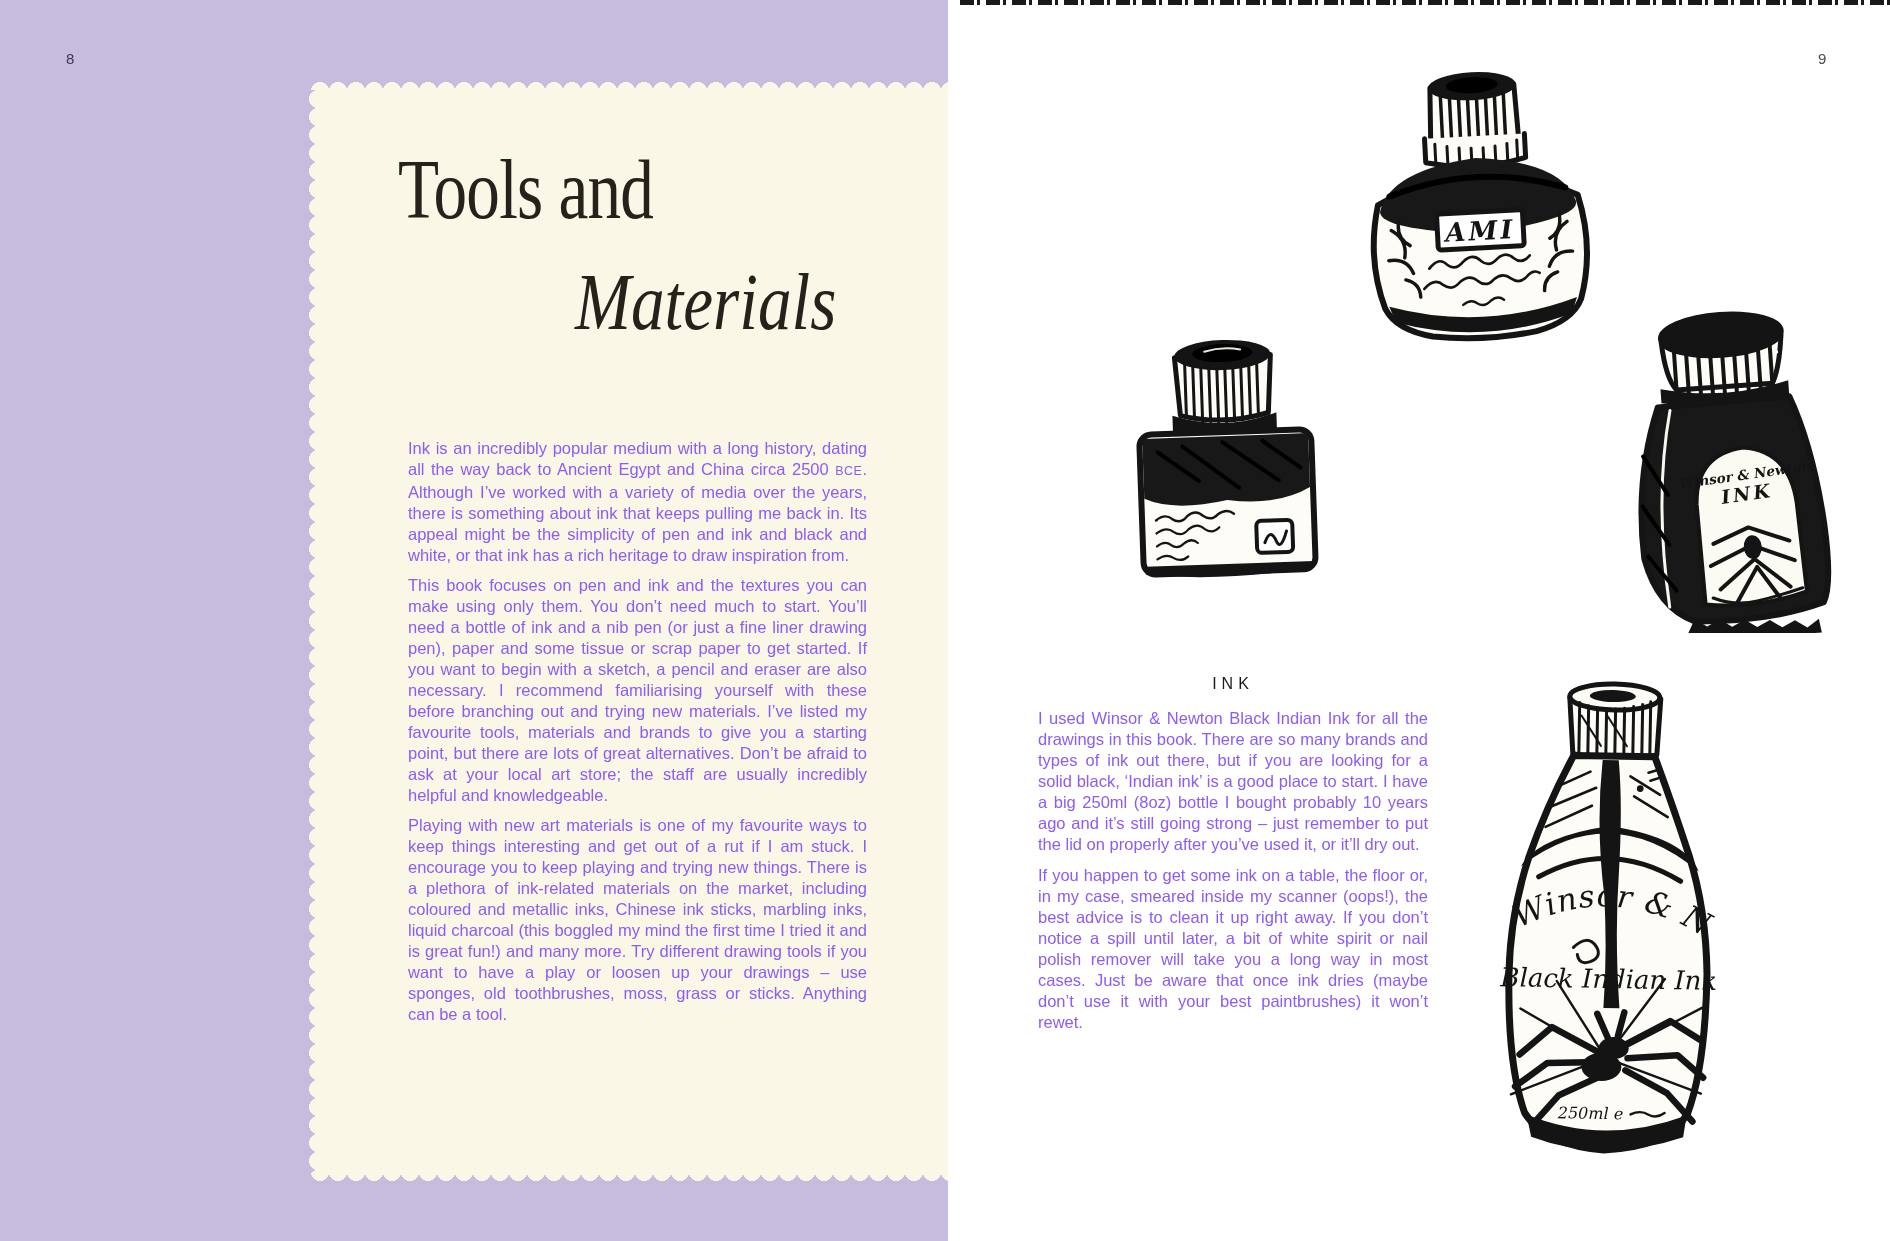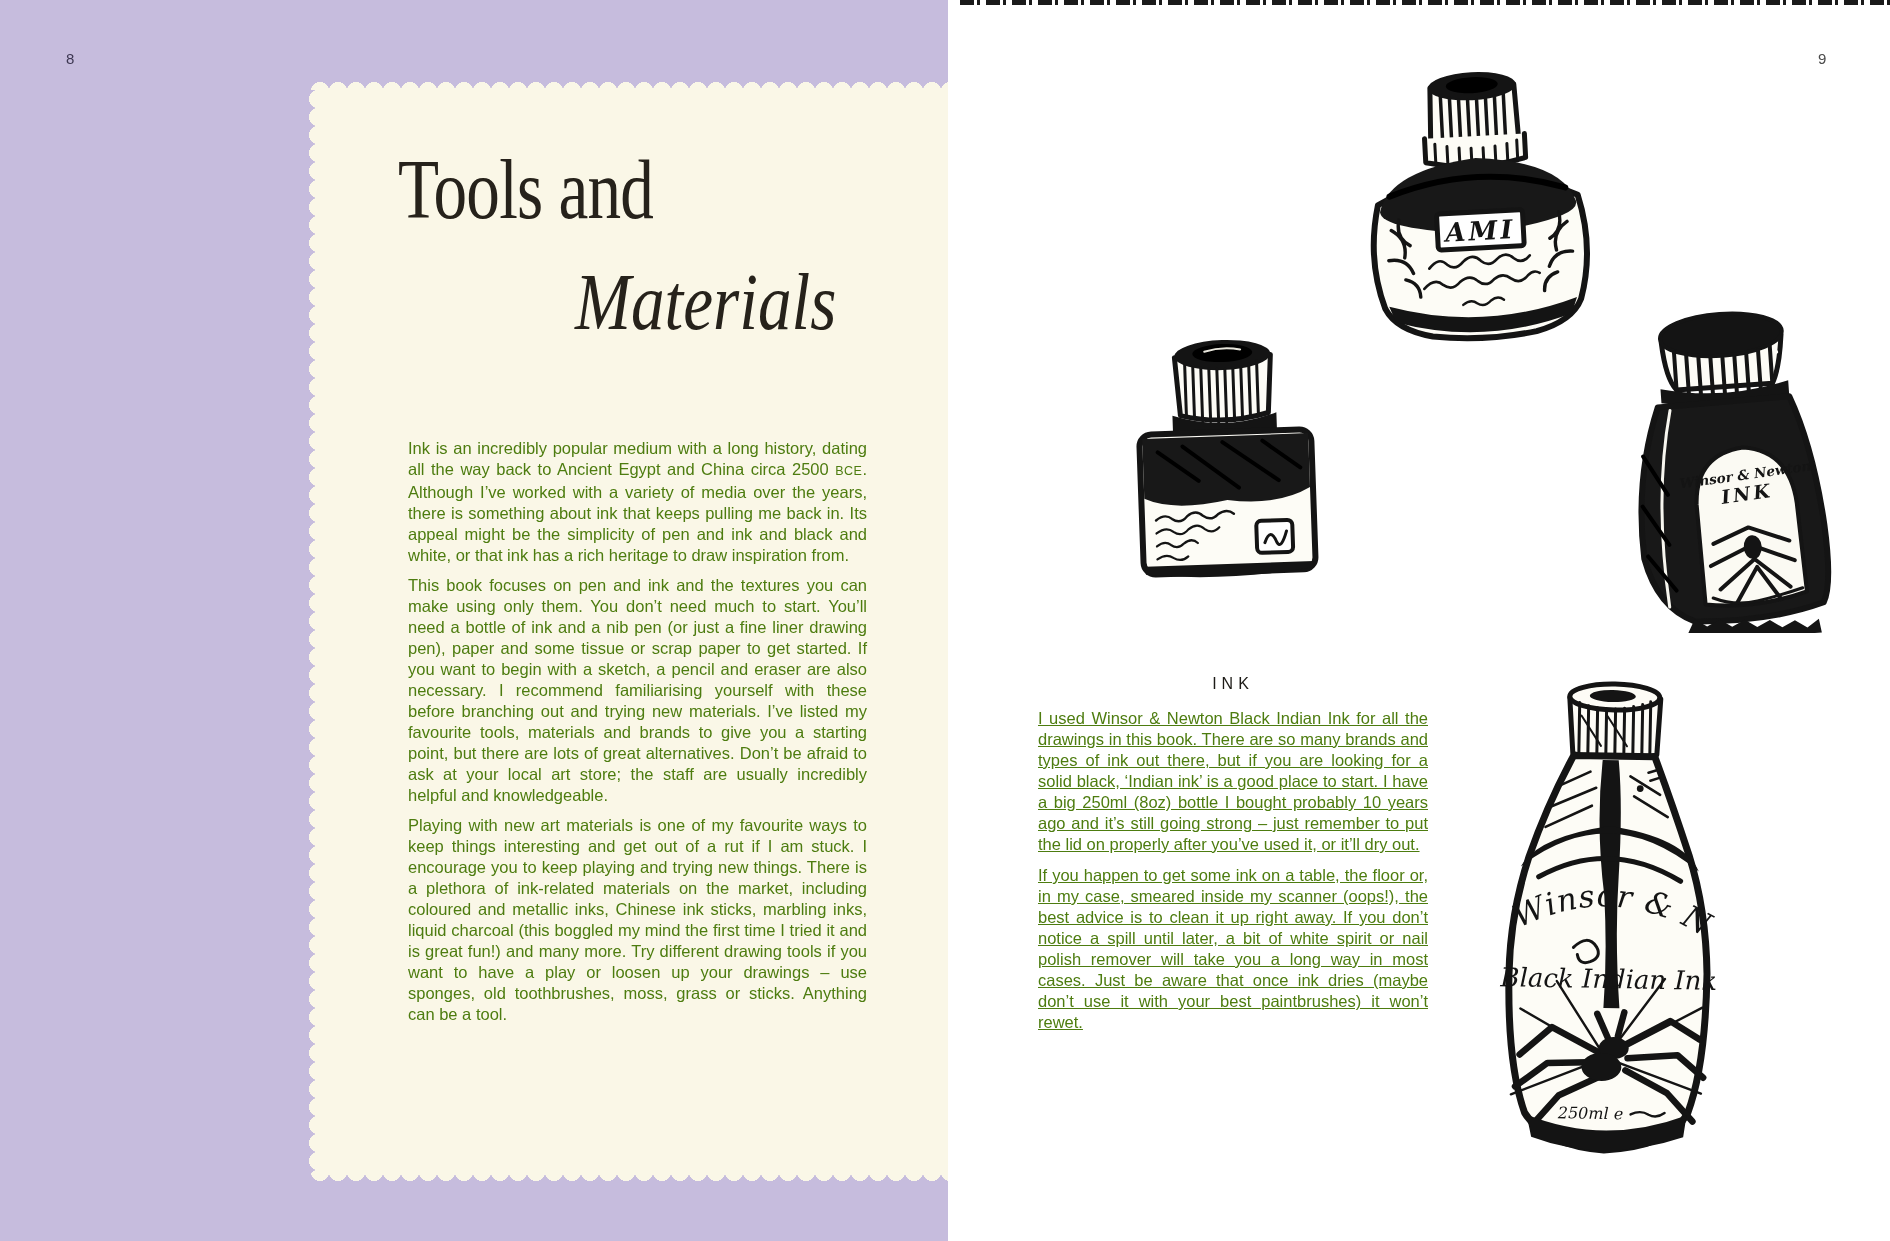--- a/index.html
+++ b/index.html
@@ -23,30 +23,30 @@
     background-size:18px 8px;background-repeat:repeat-x;}
   .scallop-left{position:absolute;top:0;bottom:0;left:-8px;width:8px;
     background-image:radial-gradient(8px 9px at 100% 50%, #faf7e7 98%, rgba(0,0,0,0) 100%);
     background-size:8px 18px;background-repeat:repeat-y;}
   .title-line{position:absolute;font-family:"Liberation Serif","DejaVu Serif",serif;
     color:#26221b;line-height:1;white-space:nowrap;transform-origin:left top;}
   .title-1{left:81px;top:58px;font-size:84px;transform:scaleX(.80);letter-spacing:-1px;}
   .title-2{left:258px;top:172px;font-size:80px;font-style:italic;transform:scaleX(.84);}
   .body-col{position:absolute;left:91px;top:348px;width:459px;}
   .body-col p, .ink-col p{
-    margin:0 0 9px 0;font-size:16.5px;line-height:21px;text-align:justify;color:#4d7c0f;}
+    margin:0 0 9px 0;font-size:16.5px;line-height:21px;text-align:justify;color:#8b5cf6;}
   .smallcaps{font-size:12.5px;letter-spacing:.5px;}
   
   .right-page{position:absolute;left:948px;top:0;width:942px;height:1241px;background:#ffffff;}
   .deckle{position:absolute;left:12px;right:0;top:0;height:5px;
     background:repeating-linear-gradient(90deg,#1a1a1a 0 14px,rgba(0,0,0,0) 14px 17px,#1a1a1a 17px 20px,rgba(0,0,0,0) 20px 26px);}
   .ink-col{position:absolute;left:90px;top:674px;width:390px;}
   .ink-heading{font-size:16px;letter-spacing:5px;text-align:center;color:#1d1b17;
     margin:0 0 14px 0;font-weight:normal;line-height:20px;}
-  .ink-col p{margin-bottom:10px;text-decoration:underline;}
+  .ink-col p{margin-bottom:10px;}
   .illo{position:absolute;}
   .illo svg{display:block;}
   .illo text{font-family:"DejaVu Serif","Liberation Serif",serif;}
 </style>
 </head>
 <body>
 
 <div class="left-page">
   <div class="page-num left">8</div>
 

